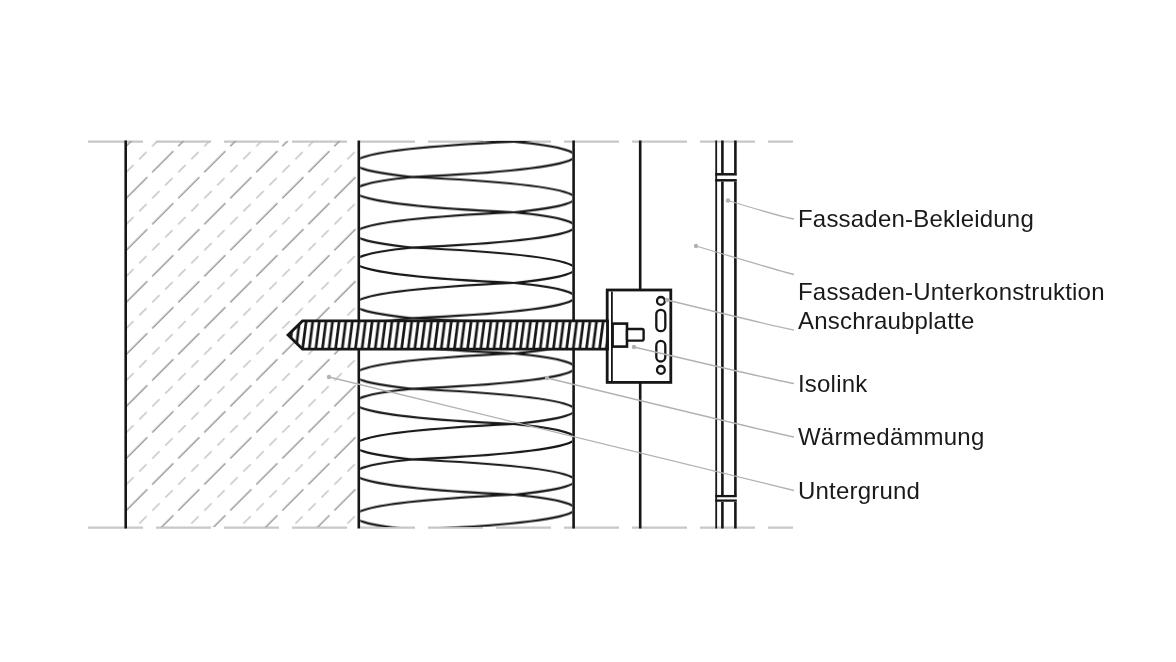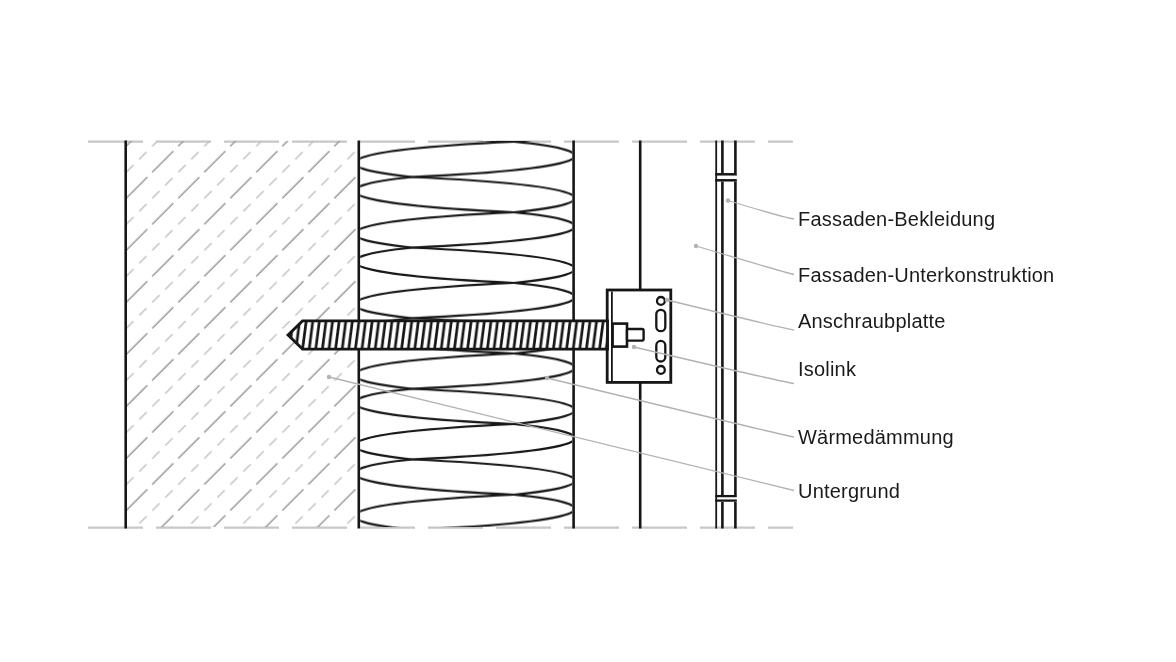--- a/index.html
+++ b/index.html
@@ -8,21 +8,21 @@
     width:1176px;height:662px;
     background:#ffffff;
     overflow:hidden;
     font-family:"Liberation Sans", sans-serif;
   }
   .drawing-svg{position:absolute;left:0;top:0;}
   .label{
     position:absolute;
     left:798px;
     transform:translateY(-52%);
-    font-size:20px;
+    font-size:24px;
     line-height:28px;
     color:#1a1a1a;
     white-space:nowrap;
     letter-spacing:0.2px;
   }
 </style>
 </head>
 <body>
 
 <div class="stage">
@@ -116,19 +116,19 @@
       <circle cx="728" cy="200.5" r="2.2"></circle>
       <circle cx="696" cy="246" r="2.2"></circle>
       <circle cx="667" cy="300" r="2.2"></circle>
       <circle cx="634" cy="347" r="2.2"></circle>
       <circle cx="547" cy="378" r="2.2"></circle>
       <circle cx="329" cy="377" r="2.2"></circle>
     </g>
   </svg>
 
   <div class="label" style="top:220px">Fassaden-Bekleidung</div>
-  <div class="label" style="top:276px">Fassaden-Unterkonstruktion</div>
+  <div class="label" style="top:293px">Fassaden-Unterkonstruktion</div>
   <div class="label" style="top:322px">Anschraubplatte</div>
-  <div class="label" style="top:370px">Isolink</div>
+  <div class="label" style="top:385px">Isolink</div>
   <div class="label" style="top:492px">Untergrund</div>
   <div class="label" style="top:438px">Wärmedämmung</div>
 
 </div>
 
 </body></html>

